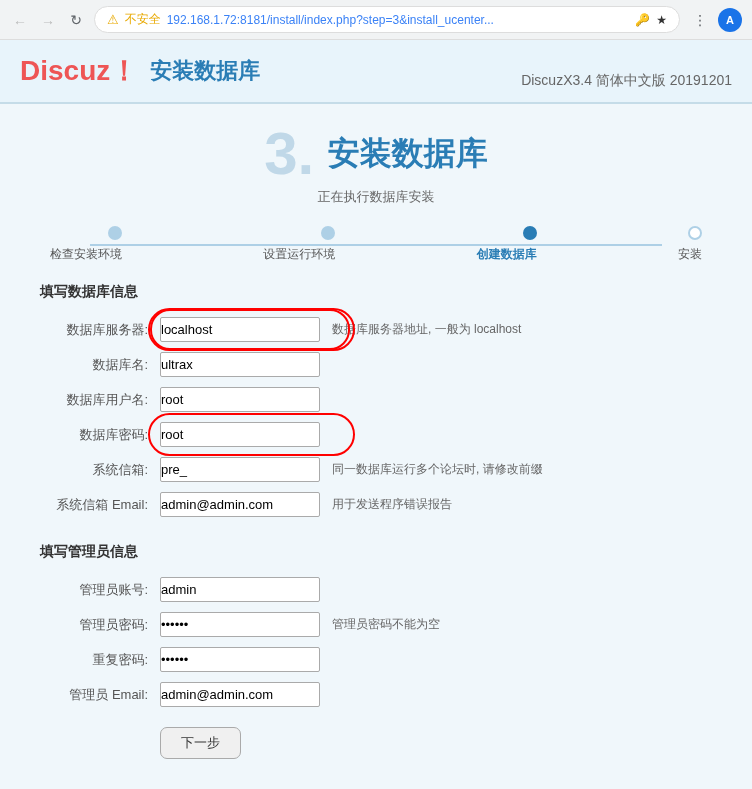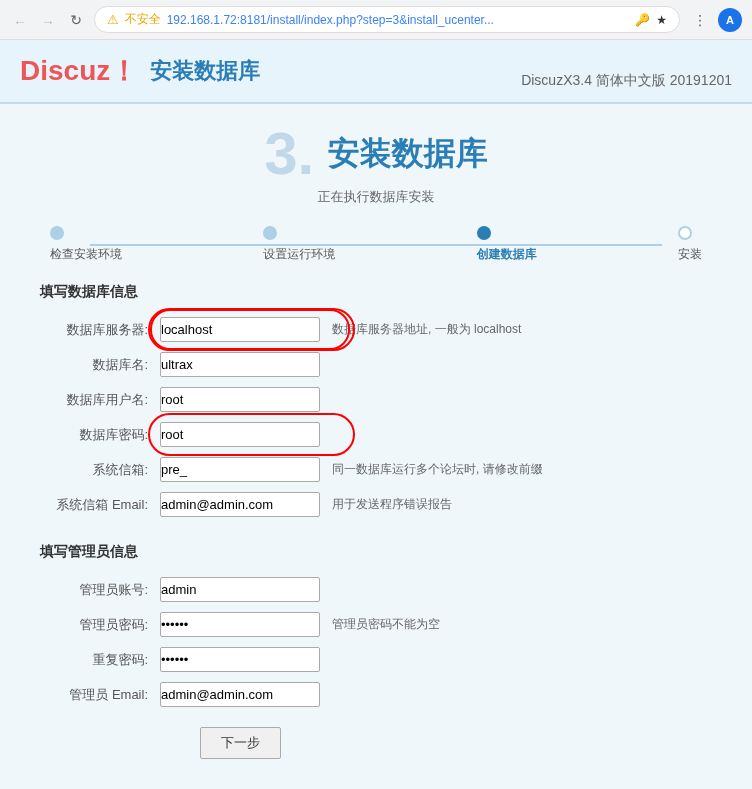--- a/index.html
+++ b/index.html
@@ -139,21 +139,21 @@
       left: 60px;
       right: 60px;
       height: 2px;
       background: #aed0e6;
       transform: translateY(-50%);
       z-index: 0;
     }
     .step-item {
       display: flex;
       flex-direction: column;
-      align-items: flex-start;
+      align-items: flex-end;
       position: relative;
       z-index: 1;
     }
     .step-dot {
       width: 14px; height: 14px;
       border-radius: 50%;
       border: 2px solid #aed0e6;
       background: #fff;
       margin-bottom: 6px;
     }
@@ -227,25 +227,24 @@
     }
 
     .submit-area {
       margin-top: 20px;
       padding-left: 120px;
     }
     .submit-btn {
       padding: 6px 20px;
       background: #f0f0f0;
       border: 1px solid #aaa;
-      border-radius: 2px;
+      border-radius: 7px;
       cursor: pointer;
       font-size: 13px;
       color: #333;
-      margin-left: 40px;
     }
   </style>
 </head>
 <body>
 
 <div class="browser-chrome">
   <button class="browser-nav-btn disabled">←</button>
   <button class="browser-nav-btn disabled">→</button>
   <button class="browser-nav-btn">↻</button>
   <div class="address-bar">

